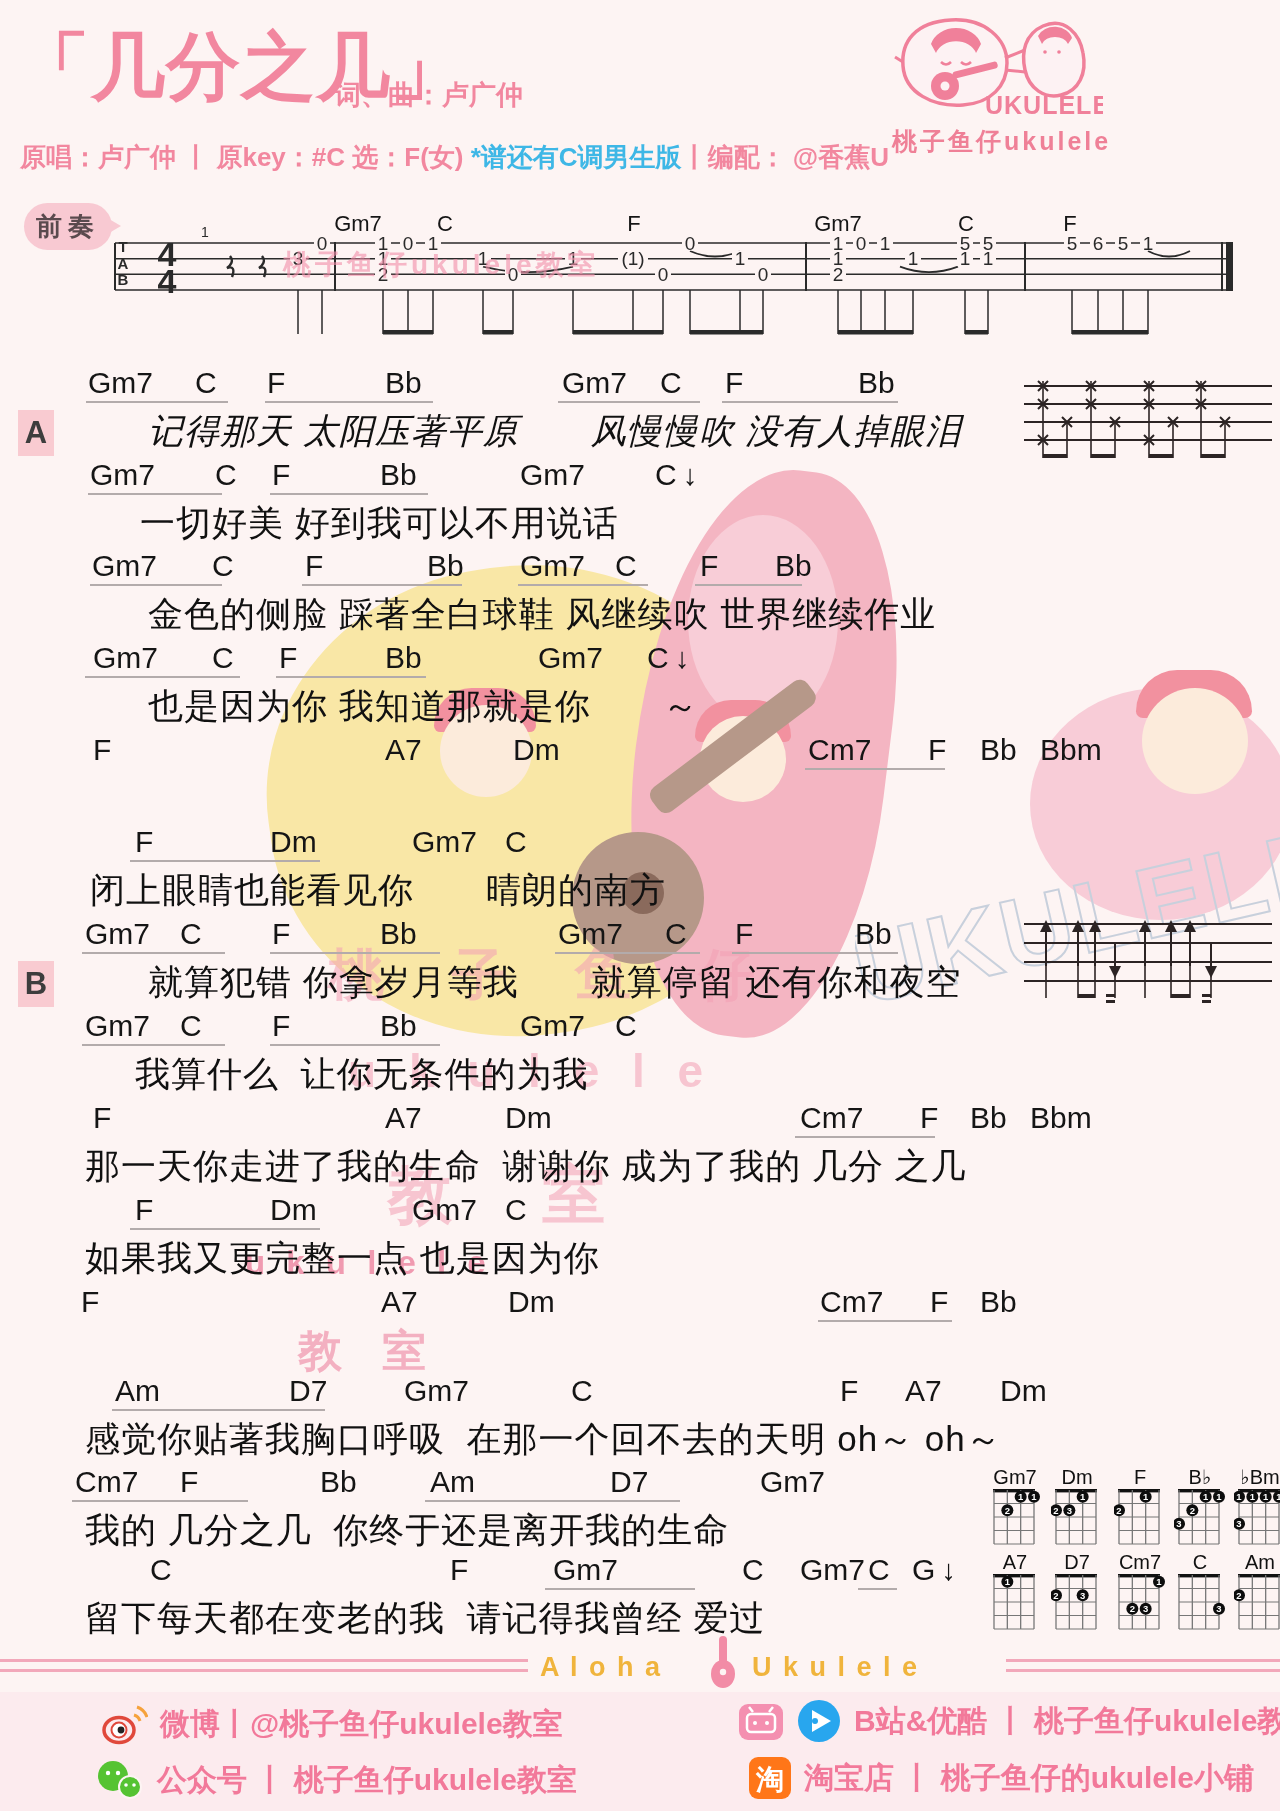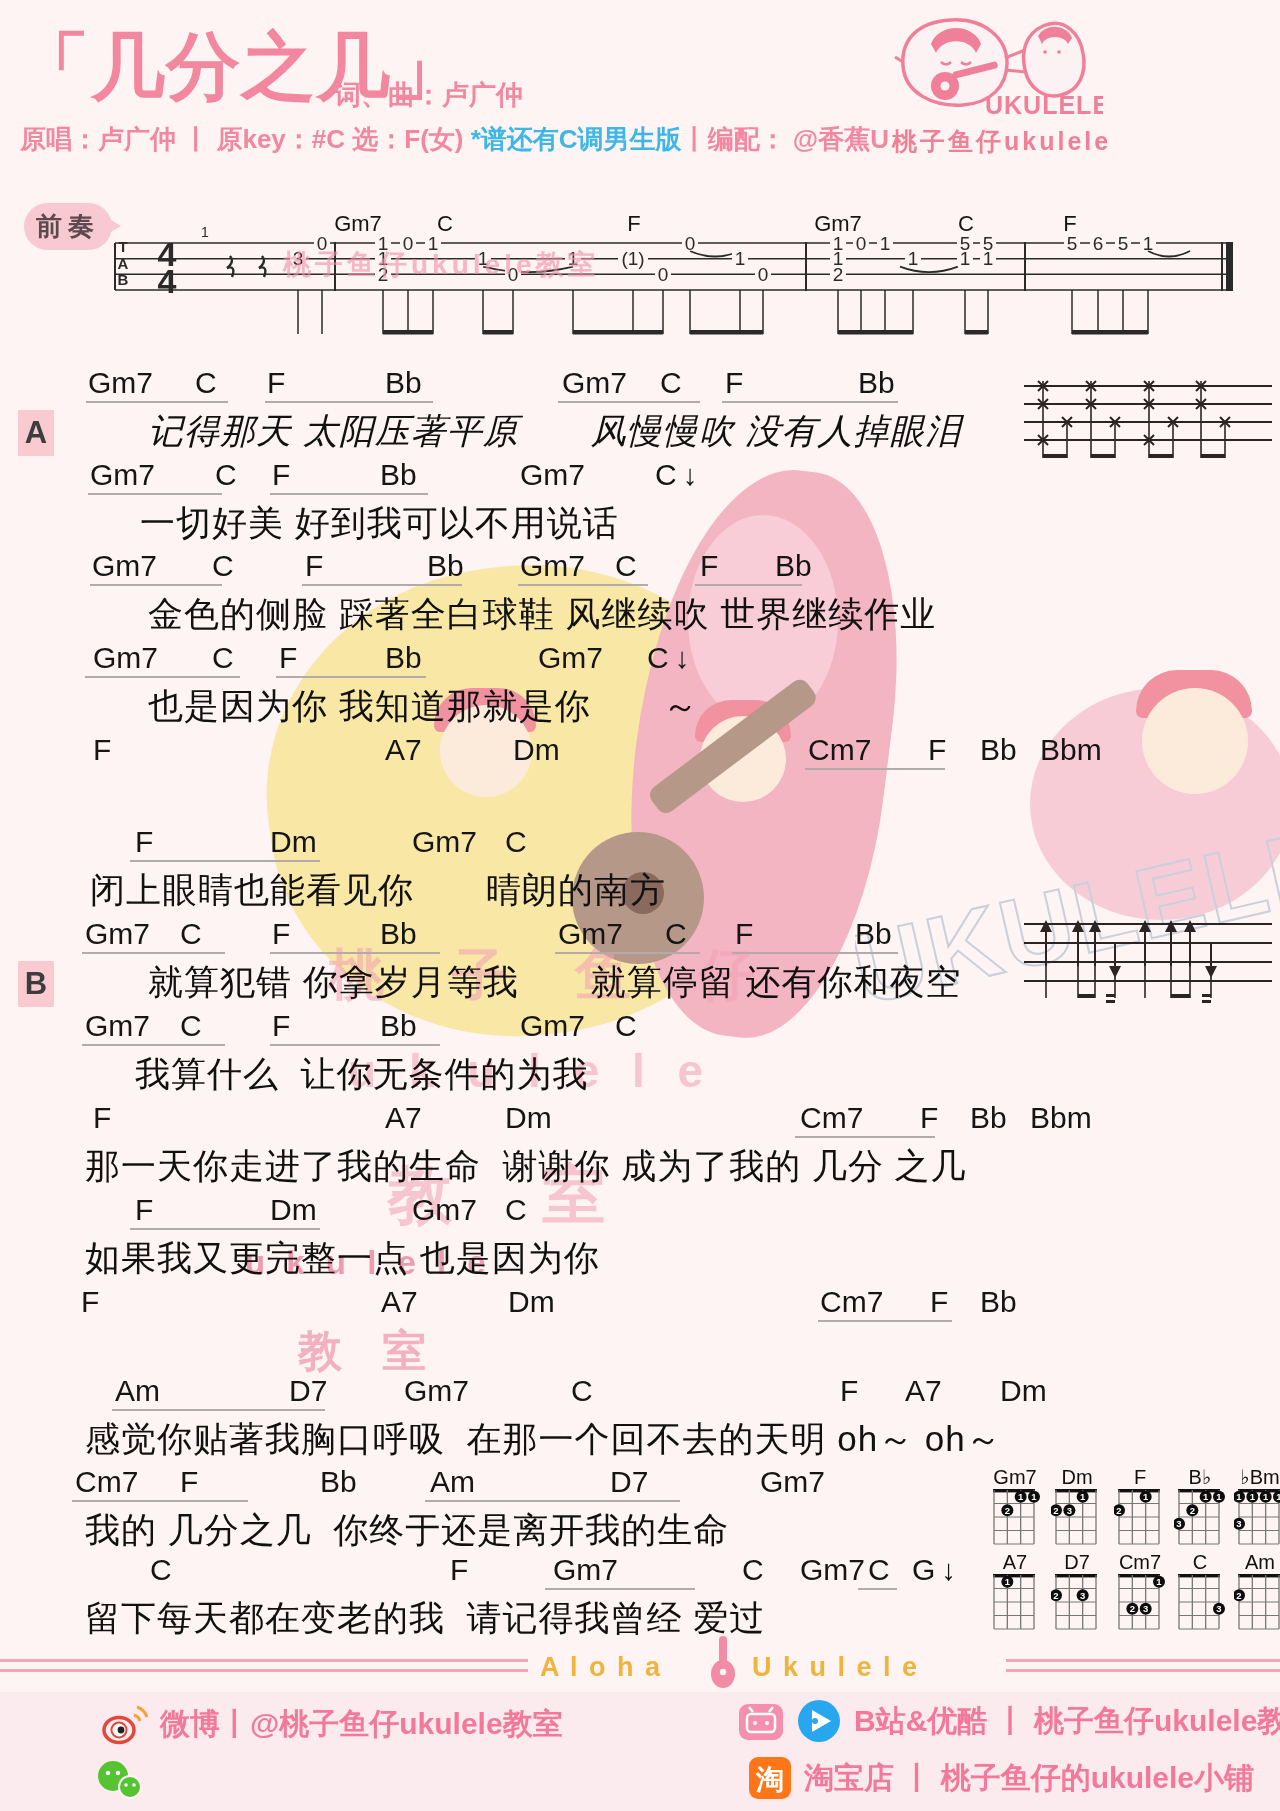--- a/index.html
+++ b/index.html
@@ -32,21 +32,21 @@
   .wm-a{left:328px;top:938px;font-size:56px;letter-spacing:26px;color:#f3a0b5;opacity:.55;z-index:1;}
   .wm-b{left:348px;top:1044px;font-size:46px;letter-spacing:10px;color:#f3a0b5;opacity:.55;z-index:1;}
   .wm-c{left:388px;top:1152px;font-size:64px;letter-spacing:36px;color:#f3a0b5;opacity:.55;z-index:1;}
   .wm-d{left:245px;top:1244px;font-size:33px;letter-spacing:6px;color:#ee84a0;opacity:.8;z-index:1;}
   .wm-e{left:298px;top:1322px;font-size:44px;letter-spacing:14px;color:#ee84a0;opacity:.6;z-index:1;}
   .wm-outline{left:855px;top:820px;z-index:1;}
 
   
   .title{left:16px;top:18px;font-size:74px;font-weight:bold;color:#f2879f;letter-spacing:1px;z-index:5;}
   .credit{left:334px;top:77px;font-size:27px;font-weight:bold;color:#f2879f;z-index:5;}
-  .meta{left:20px;top:122px;font-size:26px;font-weight:bold;color:#f2879f;white-space:pre;z-index:5;}
+  .meta{left:20px;top:140px;font-size:26px;font-weight:bold;color:#f2879f;white-space:pre;z-index:5;}
   .meta .blue{color:#3eb7e6;}
   .logo-caption{left:892px;top:125px;font-size:25px;font-weight:bold;letter-spacing:3px;color:#ef8097;z-index:5;}
 
   
   .bubble{left:24px;top:203px;width:88px;height:47px;background:#f8c9d2;border-radius:24px;
           color:#5a4a4e;font-size:26px;font-weight:bold;display:flex;align-items:center;justify-content:center;
           letter-spacing:6px;z-index:3;}
   .bubble:after{content:"";position:absolute;right:-9px;top:16px;border-left:12px solid #f8c9d2;
           border-top:7px solid transparent;border-bottom:7px solid transparent;}
   #tabsvg{position:absolute;left:0;top:0;z-index:2;}
@@ -692,20 +692,21 @@
 
   <div class="fitem fi2">
     <svg width="50" height="44">
       <circle cx="18" cy="18" r="15" fill="#55c332"></circle>
       <circle cx="35" cy="29" r="11" fill="#55c332" stroke="#fdf4f3" stroke-width="2"></circle>
       <circle cx="13" cy="15" r="2.2" fill="#fff"></circle>
         <circle cx="23" cy="15" r="2.2" fill="#fff"></circle>
       <circle cx="31" cy="27" r="1.8" fill="#fff"></circle>
         <circle cx="39" cy="27" r="1.8" fill="#fff"></circle>
     </svg>
+    <span>公众号 丨 桃子鱼仔ukulele教室</span>
   </div>
 
   <div class="fitem fi3">
     <svg width="44" height="44">
       <rect x="1" y="1" width="42" height="42" rx="9" fill="#ff7618"></rect>
       <text x="22" y="33" text-anchor="middle" font-size="28" font-weight="bold" fill="#fff">淘</text>
     </svg>
     <span>淘宝店 丨 桃子鱼仔的ukulele小铺</span>
   </div>
 

